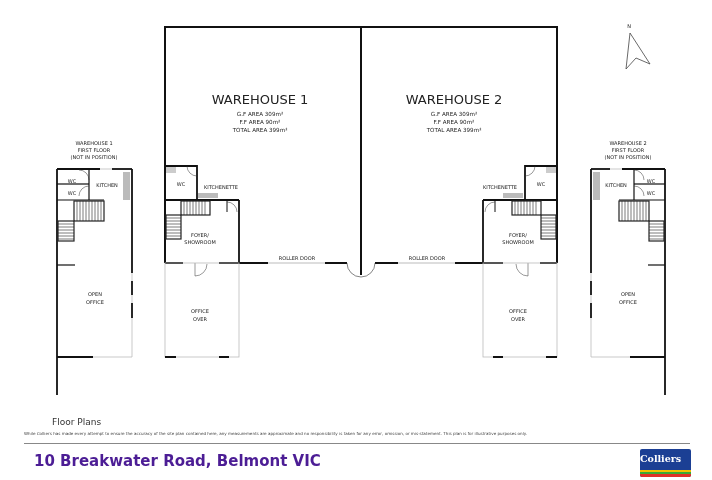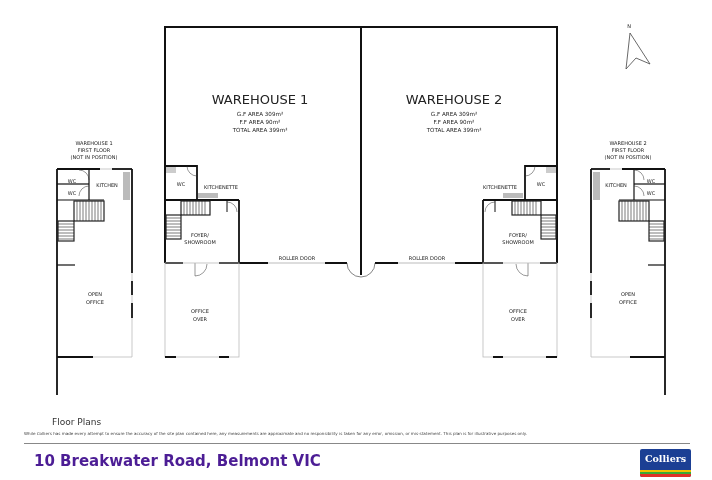--- a/index.html
+++ b/index.html
@@ -7,21 +7,21 @@
   #plan { position:absolute; left:0; top:0; width:712px; height:410px; }
   .lbl { font-family:"DejaVu Sans", sans-serif; fill:#222; text-anchor:middle; }
   .big { font-size:13px; }
   .sm { font-size:5.6px; }
   .xs { font-size:5px; }
   .footer-title { position:absolute; left:24px; top:417px; font-size:9px; color:#333; font-family:"DejaVu Sans", sans-serif;margin-left:28px; }
   .footer-disc { position:absolute; left:24px; top:431px; font-size:4.1px; color:#444; font-family:"DejaVu Sans", sans-serif; white-space:nowrap; }
   .divider { position:absolute; left:24px; top:443px; width:666px; height:1px; background:#888; }
   .address { position:absolute; left:34px; top:452px; font-size:15px; font-weight:bold; color:#4c1d95; font-family:"DejaVu Sans", sans-serif; white-space:nowrap; }
   .logo { position:absolute; left:640px; top:449px; width:51px; height:28px; background:#1b3f94; border-radius:2px; overflow:hidden; }
-  .logo-text { position:absolute; left:0; right:0; top:4px; text-align:center; color:#fff; font-family:"DejaVu Serif", serif; font-weight:bold; font-size:9.5px; }
+  .logo-text { position:absolute; left:0; right:0; top:4px; text-align:left; color:#fff; font-family:"DejaVu Serif", serif; font-weight:bold; font-size:9.5px; }
   .stripe { position:absolute; left:0; right:0; height:2px; }
 </style>
 </head>
 <body>
 
 <svg id="plan" viewBox="0 0 712 410" xmlns="http://www.w3.org/2000/svg">
 
   <g>
     <text x="629" y="28" class="lbl xs">N</text>
     <polygon points="630,33 626,69 636,58 650,64" fill="none" stroke="#444" stroke-width="0.8"></polygon>

